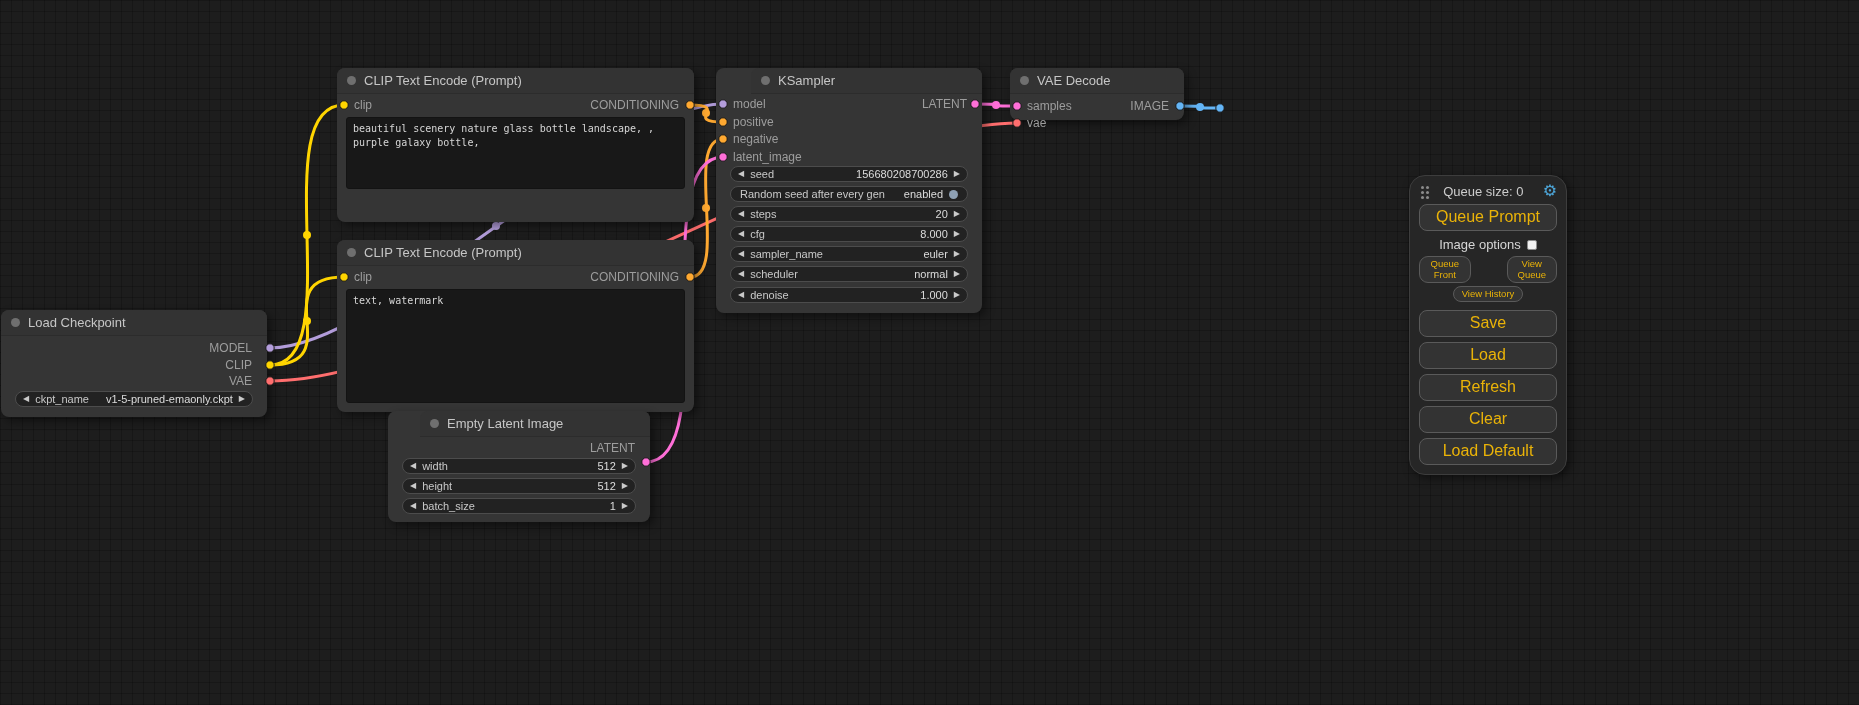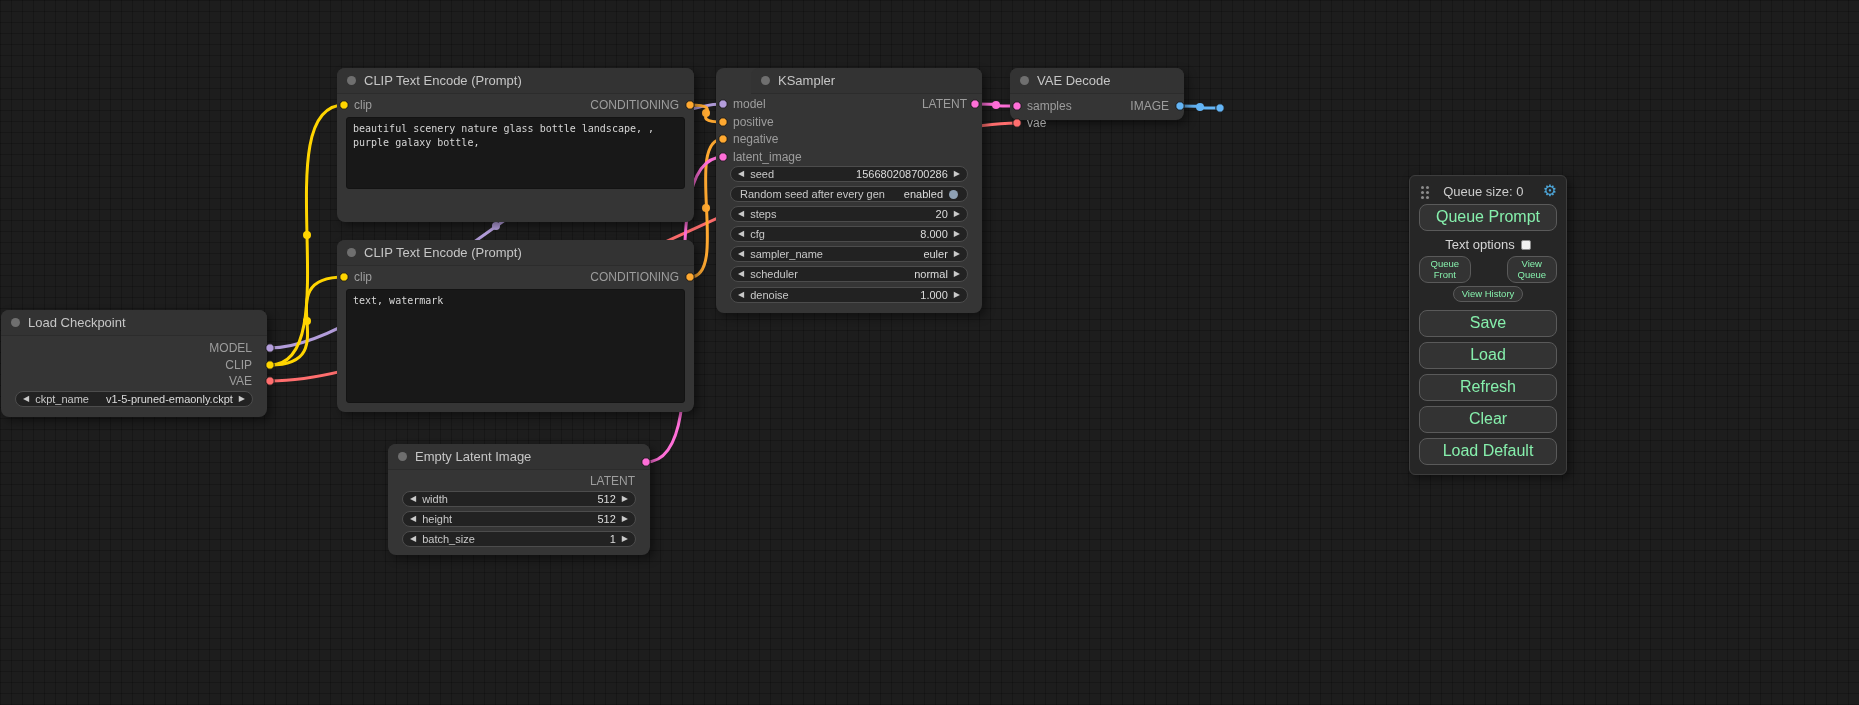--- a/index.html
+++ b/index.html
@@ -44,36 +44,36 @@
   .prompt-box {
     position:absolute; left:9px; right:9px;
     background:#181818; border:1px solid #131313; border-radius:3px;
     color:#d6d6d6; font-family:"DejaVu Sans Mono",monospace;
     font-size:10px; line-height:1.4; padding:4px 6px;
     white-space:pre-wrap; word-wrap:break-word;
   }
   
   #menu {
     position:absolute; z-index:5; left:1409px; top:175px; width:158px;
-    background:#262626; border:1px solid #3d3d3d; border-radius:6px;
+    background:#262626; border:1px solid #3d3d3d; border-radius:16px;
     box-shadow:3px 3px 10px rgba(0,0,0,0.5);
     padding:5px 9px 9px 9px;
   }
   .menu-header { display:flex; align-items:center; height:20px; margin-bottom:2px; }
   .drag-grip {
     width:3px; height:3px; border-radius:50%; background:#8a8a8a; margin-left:2px;
     box-shadow:5px 0 #8a8a8a, 0 5px #8a8a8a, 5px 5px #8a8a8a, 0 10px #8a8a8a, 5px 10px #8a8a8a;
     position:relative; top:-4px; flex:0 0 auto;
   }
   .qsize { flex:1; text-align:center; color:#cccccc; font-size:13px; }
   .gear { flex:0 0 auto; color:#4da6d9; font-size:16px; line-height:16px; cursor:pointer; }
   .btn {
     display:block; width:100%;
     background:#333333; border:1px solid #5a5a5a; border-radius:8px;
-    color:#86efac; text-align:center; cursor:pointer;
+    color:#eab308; text-align:center; cursor:pointer;
     font-family:"Liberation Sans",sans-serif;
   }
   .btn.big { font-size:16px; padding:3px 0 4px 0; margin:3px 0; }
   .btn.action { margin:5px 0 0 0; }
   .extra-row { display:flex; align-items:center; justify-content:center; gap:6px; margin:6px 0 4px 0; color:#d6d6d6; font-size:13px; }
   .checkbox { width:10px; height:10px; background:#f2f2f2; border:1px solid #8d8d8d; border-radius:2px; display:inline-block; }
   .pill-row { display:flex; justify-content:space-between; margin:3px 0;gap:36px; }
   .pill-row.center { justify-content:center; }
   .btn.pill { width:auto; font-size:9.5px; padding:1px 8px 2px 8px; border-radius:9px; }
   .actions { margin-top:8px; }
@@ -133,21 +133,21 @@
   <div class="node" style="left:337px; top:240px; width:357px; height:172px;">
     <div class="ntitle">
       <span class="tdot"></span>
       <span class="ttext">CLIP Text Encode (Prompt)</span>
     </div>
     <span class="slot in" style="top:31px">clip</span>
     <span class="slot out" style="top:31px">CONDITIONING</span>
     <div class="prompt-box" style="top:49px; height:114px;">text, watermark</div>
   </div>
 
-  <div class="node" style="left:388px; top:444px; width:262px; height:111px;">
+  <div class="node" style="left:388px; top:411px; width:262px; height:111px;padding-left:32px;">
     <div class="ntitle">
       <span class="tdot"></span>
       <span class="ttext">Empty Latent Image</span>
     </div>
     <span class="slot out" style="top:31px">LATENT</span>
     <div class="widget" style="top:47px">
       <span class="arrow">◀</span>
       <span class="wlabel">width</span>
       <span class="wvalue">512</span>
       <span class="arrow">▶</span>
@@ -251,21 +251,21 @@
   </svg>
 
   <div id="menu">
     <div class="menu-header">
       <span class="drag-grip"></span>
       <span class="qsize">Queue size: 0</span>
       <span class="gear">⚙</span>
     </div>
     <button class="btn big">Queue Prompt</button>
     <div class="extra-row">
-      <span>Text options</span>
+      <span>Image options</span>
       <span class="checkbox"></span>
     </div>
     <div class="pill-row">
       <button class="btn pill">Queue Front</button>
       <button class="btn pill">View Queue</button>
     </div>
     <div class="pill-row center">
       <button class="btn pill">View History</button>
     </div>
     <div class="actions">

